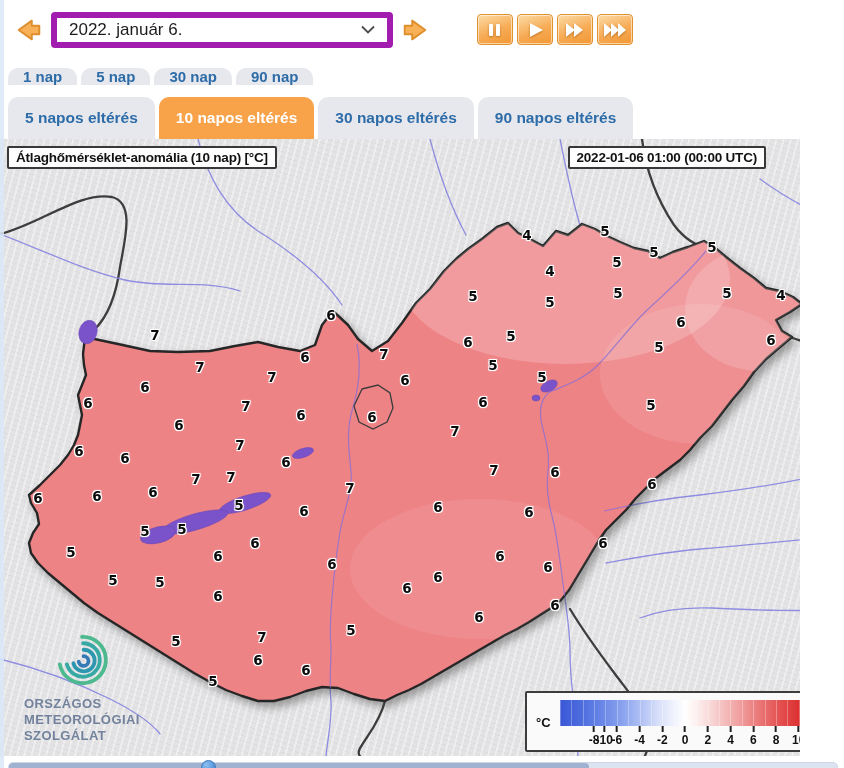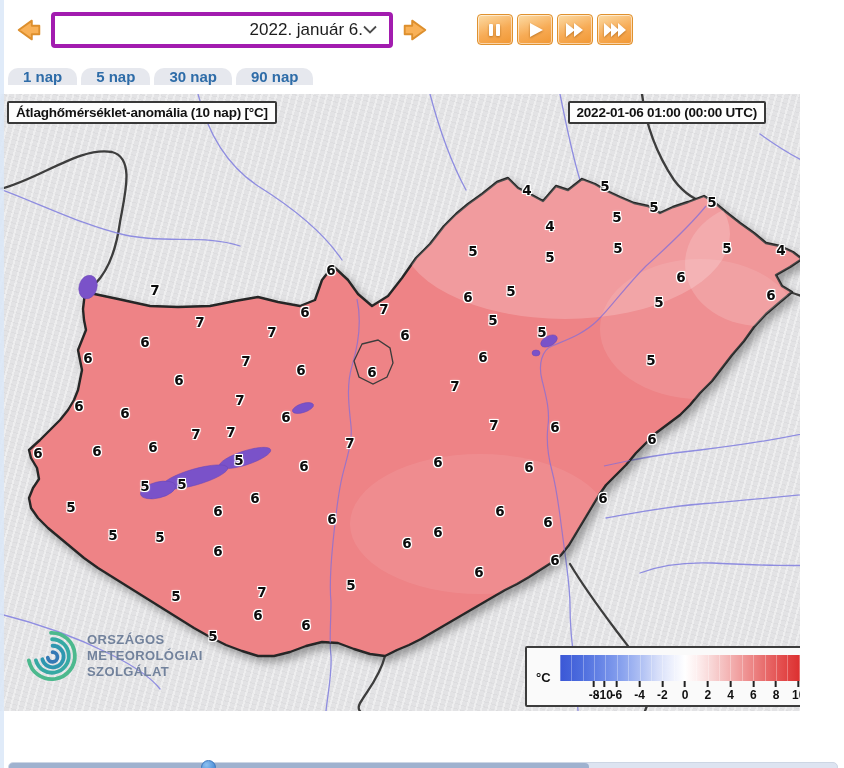--- a/index.html
+++ b/index.html
@@ -6,23 +6,23 @@
   html,body { width:844px; height:768px; overflow:hidden; background:#fff;
               font-family:"Liberation Sans", sans-serif; }
   .app { position:relative; width:844px; height:768px; background:#fff; }
   .edge-strip { position:absolute; left:0; top:0; width:4px; height:768px;
                 background:rgba(218,232,248,.85); z-index:60; pointer-events:none; }
 
   
   .toolbar { height:59px; display:flex; align-items:center; padding-left:13px; }
   .nav-arrow { background:none; border:none; width:32px; height:32px; cursor:pointer;
                display:flex; align-items:center; justify-content:center; }
-  .date-select { width:342px; height:36px; border:4px solid #a21caf; border-radius:4px;
+  .date-select { width:342px; height:36px; border:6px solid #a21caf; border-radius:4px;
                  background:#fff; display:flex; align-items:center; padding:0 12px;
-                 margin:0 6px; font-size:17px; color:#1c1c1c; cursor:pointer;text-align:right; }
+                 margin:0 6px; font-size:17px; color:#1c1c1c; cursor:pointer; }
   .date-select span { flex:1; }
   .playback { display:flex; gap:4px; margin-left:46px; }
   .pb-btn { width:36px; height:31px; border:1px solid #e0922f; border-radius:4px;
             background:linear-gradient(160deg,#fcdca6 0%,#f7ab55 55%,#f19733 100%);
             box-shadow:inset 0 0 0 1px rgba(255,255,255,.55);
             display:flex; align-items:center; justify-content:center; cursor:pointer; }
   .pb-btn svg { filter:drop-shadow(0 1px 1px rgba(140,75,0,.55)); }
 
   
   .tabs-row { display:flex; gap:4px; padding-left:8px; }
@@ -44,22 +44,22 @@
                border-radius:2px; font-weight:bold; font-size:13.5px; color:#111;
                padding:2px 7px; letter-spacing:-0.2px; white-space:nowrap; }
   .map-title { left:7px; top:7px; }
   .map-timestamp { right:34px; top:7px; }
   .stations { position:absolute; inset:0; z-index:3; pointer-events:none; }
   .station { position:absolute; transform:translate(-50%,-50%);
              font-family:"DejaVu Sans",sans-serif; font-weight:bold; font-size:13.5px; color:#0b0b0b;
              text-shadow:-1px -1px 0 #fff, 1px -1px 0 #fff, -1px 1px 0 #fff, 1px 1px 0 #fff, 0 0 3px #fff; }
 
   
-  .logo { position:absolute; left:24px; bottom:28px; z-index:5; display:flex;
-          align-items:center; gap:9px; }
+  .logo { position:absolute; left:24px; bottom:12px; z-index:5; display:flex;
+          align-items:center; gap:9px;flex-direction:column; }
   .logo-text { font-size:13px; font-weight:bold; color:#72829c; letter-spacing:.4px;
                line-height:16px; }
 
   
   .legend { position:absolute; left:525px; bottom:4px; width:298px; height:61px; z-index:5;
             background:#fafafa; border:2px solid #3c3c3c; border-radius:2px; }
   .legend-unit { position:absolute; left:9px; top:22px; font-weight:bold; font-size:13px; color:#111; }
   .legend-bar { position:absolute; left:33px; right:11px; top:7px; height:26px;
      background:
        repeating-linear-gradient(to right, rgba(255,255,255,.30) 0 1px, rgba(255,255,255,0) 1px calc(100%/22)),
@@ -130,20 +130,26 @@
           </svg>
         </button>
       </div>
   </div>
 
   <div class="tabs-row tabs-row-1" id="tabs1">
       <button class="tab">1 nap</button>
       <button class="tab">5 nap</button>
       <button class="tab">30 nap</button>
       <button class="tab">90 nap</button>
+    </div>
+  <div class="tabs-row tabs-row-2" id="tabs2">
+      <button class="tab">5 napos eltérés</button>
+      <button class="tab active">10 napos eltérés</button>
+      <button class="tab">30 napos eltérés</button>
+      <button class="tab">90 napos eltérés</button>
     </div>
 
   <div class="map">
     <svg class="geo" width="844" height="617" viewBox="0 0 844 617">
       <defs>
         <clipPath id="hu-clip">
             <use href="#hu-path"></use>
           </clipPath>
       </defs>
 

